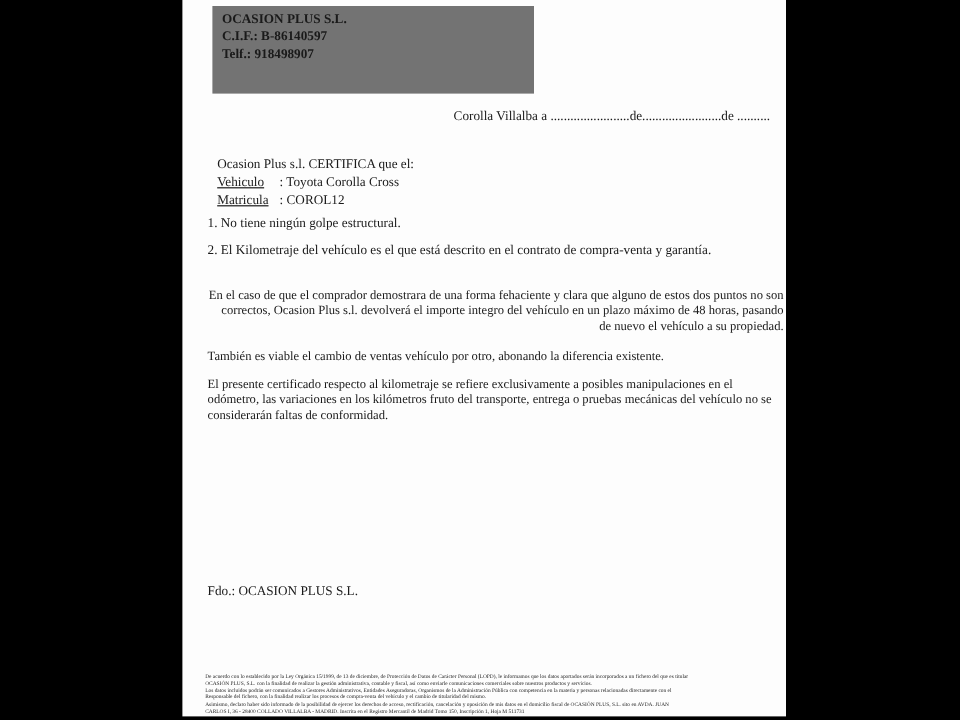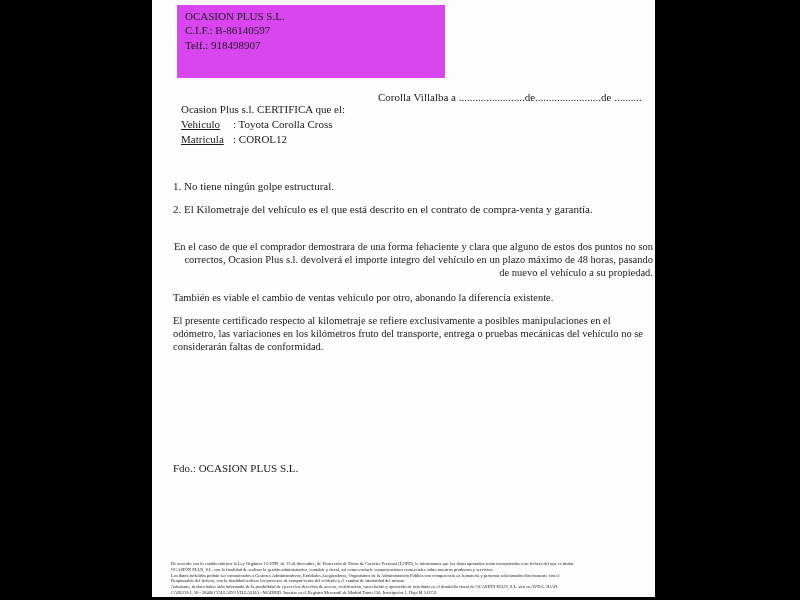--- a/index.html
+++ b/index.html
@@ -6,37 +6,37 @@
   body{
     width:800px;height:600px;background:#000;position:relative;overflow:hidden;
     font-family:"Liberation Serif","DejaVu Serif",serif;color:#1a1a1a;
   }
   .page{
     position:absolute;left:152px;top:0;width:503px;height:597px;
     background:#fdfdfd;
   }
   .hdr-box{
     position:absolute;left:25px;top:5px;width:252px;height:65px;
-    background:#d946ef;padding:4px 8px;
-    font-weight:normal;font-size:11px;line-height:14.4px;white-space:nowrap;
+    background:#737373;padding:4px 8px;
+    font-weight:bold;font-size:11px;line-height:14.4px;white-space:nowrap;
   }
   .date-line{
     position:absolute;left:226px;top:91px;font-size:11px;white-space:nowrap;
   }
   .cert{
-    position:absolute;left:29px;top:102px;font-size:11px;line-height:15px;
+    position:absolute;left:29px;top:130px;font-size:11px;line-height:15px;
   }
   .cert .lbl{display:inline-block;width:52px;text-decoration:underline;}
   .points{position:absolute;left:21px;top:180px;font-size:11px;width:478px;}
   .points .pt{margin:0 0 11px 0;}
   .paras{position:absolute;left:21px;top:240px;font-size:10.5px;line-height:13px;width:480px;}
   .paras .p1{margin-bottom:12px;text-align:right;}
   .paras .p2{margin-bottom:10px;}
   .paras .p3{margin-bottom:8px;}
-  .signature{position:absolute;left:21px;top:462px;font-size:11px;}
+  .signature{position:absolute;left:21px;top:487px;font-size:11px;}
   .legal{
     position:absolute;left:19px;top:561px;width:482px;
     font-size:4.5px;line-height:5.8px;color:#222;
   }
   .legal .ll{white-space:nowrap;overflow:hidden;}
 </style>
 </head>
 <body>
 
 <div class="page">

